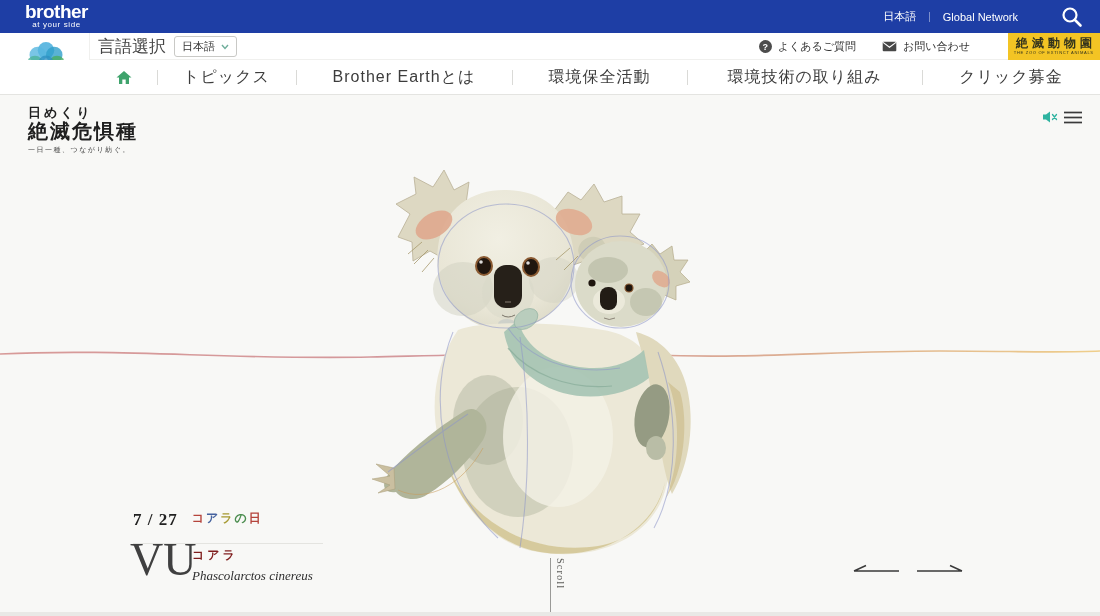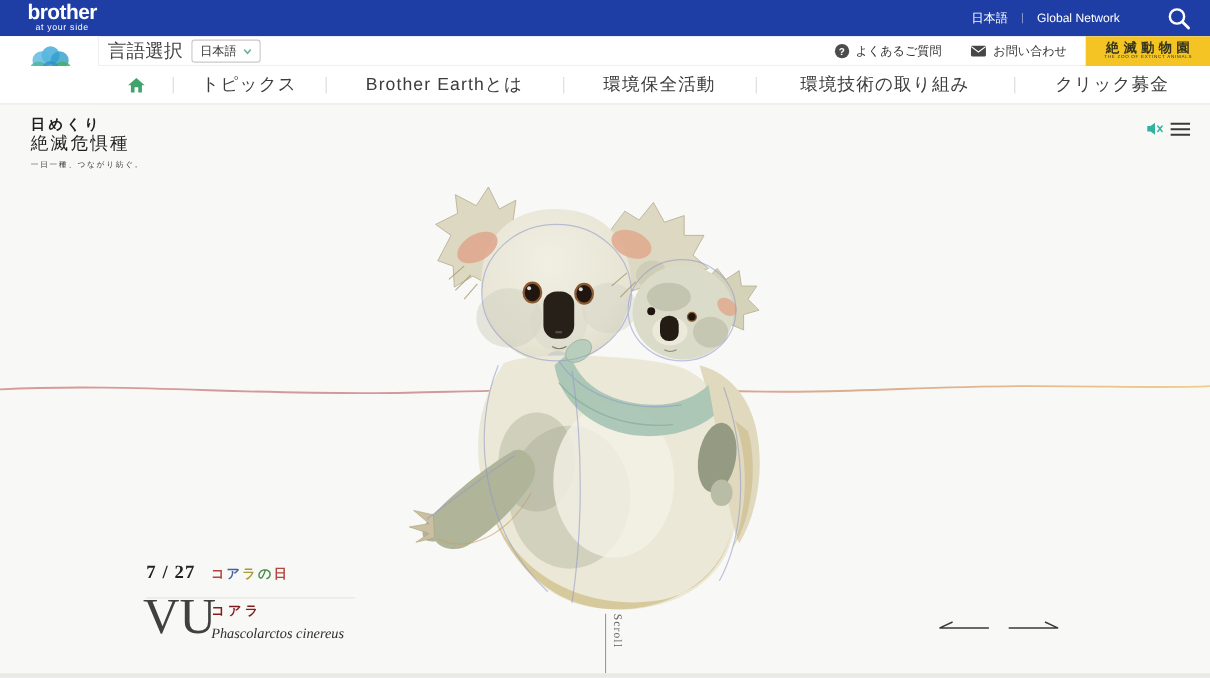--- a/index.html
+++ b/index.html
@@ -17,49 +17,49 @@
   .search-btn { position:absolute; right:16px; top:5px; width:24px; height:24px; cursor:pointer; }
 
   
   .utilrow { position:absolute; left:0; top:33px; width:1100px; height:27px; background:#fff; border-bottom:1px solid #f0f0ee; }
   .lang-area { position:absolute; left:98px; top:0; height:27px; display:flex; align-items:center; gap:8px; }
   .lang-label { font-size:17px; color:#444; }
   .lang-select { display:flex; align-items:center; gap:6px; border:1px solid #c9c9c6; border-radius:3px; background:#fff; padding:2px 7px; font-size:11px; color:#333; cursor:pointer; }
   .util-right { position:absolute; right:130px; top:0; height:27px; display:flex; align-items:center; gap:26px; }
   .util-item { display:flex; align-items:center; gap:6px; font-size:11px; color:#333; cursor:pointer; }
   .q-circle { width:13px; height:13px; border-radius:50%; background:#4c4c4c; color:#fff; font-size:9px; font-weight:bold; display:flex; align-items:center; justify-content:center; }
-  .zoo-badge { position:absolute; right:0; top:0; width:113px; height:27px; background:#f3c424; display:flex; flex-direction:column; align-items:center; justify-content:center; cursor:pointer; }
+  .zoo-badge { position:absolute; right:0; top:0; width:92px; height:27px; background:#f3c424; display:flex; flex-direction:column; align-items:center; justify-content:center; cursor:pointer; }
   .zoo-badge .t { font-size:12px; font-weight:bold; letter-spacing:4px; color:#33331d; font-family:"Liberation Serif", serif; line-height:12px; text-indent:4px; }
   .zoo-badge .s { font-size:6px; transform:scale(.68); letter-spacing:1px; color:#33331d; line-height:7px; white-space:nowrap; }
 
   
   .brandbox { position:absolute; left:0; top:33px; width:90px; height:62px; background:#fff; border-right:1px solid #f0f0ee; cursor:pointer; }
   .brandbox svg { position:absolute; left:24px; top:5px; }
   .brand-text { position:absolute; left:50px; top:37px; font-size:7.5px; color:#8f8f8f; line-height:1.15; }
 
   
   .navrow { position:absolute; left:90px; top:60px; width:1010px; height:35px; background:#fff; border-bottom:1px solid #e4e4e1; display:flex; }
   .nav-item { display:flex; align-items:center; justify-content:center; font-size:16px; letter-spacing:1px; color:#3c3c3c; cursor:pointer; position:relative; }
   .nav-item + .nav-item::before { content:""; position:absolute; left:0; top:10px; height:15px; width:1px; background:#dadad7; }
   .navrow-left-fill { position:absolute; left:0; top:60px; width:90px; height:35px; background:#fff; border-bottom:1px solid #e4e4e1; }
 
   
   .main { position:absolute; left:0; top:95px; width:956px; height:517px; }
   .site-title { position:absolute; left:28px; top:10px; color:#1f1f1f; font-family:"Liberation Serif", serif; cursor:pointer; }
   .site-title .l1 { font-size:13px; font-weight:bold; letter-spacing:3px; line-height:16px; }
-  .site-title .l2 { font-size:16px; font-weight:normal; letter-spacing:2px; line-height:20px; }
+  .site-title .l2 { font-size:20px; font-weight:bold; letter-spacing:2px; line-height:20px; }
   .site-title .l3 { font-size:7px; letter-spacing:1.5px; color:#3a3a3a; margin-top:4px; font-family:"Liberation Sans", sans-serif; }
 
   .sound-btn { position:absolute; left:1042px; top:14px; width:16px; height:16px; cursor:pointer; }
   .menu-btn { position:absolute; left:1064px; top:16px; width:18px; height:13px; cursor:pointer; }
 
   .wave-svg { position:absolute; left:0; top:245px; width:1100px; height:30px; }
   .koala-svg { position:absolute; left:368px; top:57px; width:340px; height:420px; }
 
-  .date-line { position:absolute; left:133px; top:415px; display:flex; align-items:flex-end; gap:14px; }
+  .date-line { position:absolute; left:133px; top:415px; display:flex; align-items:flex-start; gap:14px; }
   .date-num { font-family:"Liberation Serif", serif; font-size:17px; font-weight:bold; color:#222; letter-spacing:1px; }
   .day-name { font-size:12px; font-weight:bold; letter-spacing:2px; }
   .date-divider { position:absolute; left:133px; top:448px; width:190px; height:1px; background:#e4e4e0; }
 
   .status-code { position:absolute; left:130px; top:440px; font-family:"Liberation Serif", serif; font-size:46px; color:#404040; line-height:1.1; }
   .species { position:absolute; left:192px; top:452px; }
   .species .ja { font-size:12px; font-weight:bold; letter-spacing:3px; color:#7f1d1d; }
   .species .latin { font-size:13px; font-style:italic; font-family:Liberation Serif, serif; color:#2e2e2e; margin-top:4px; }
 
   .scroll-ind { position:absolute; left:550px; top:463px; height:54px; border-left:1px solid #9a9a97; padding-left:4px; }

